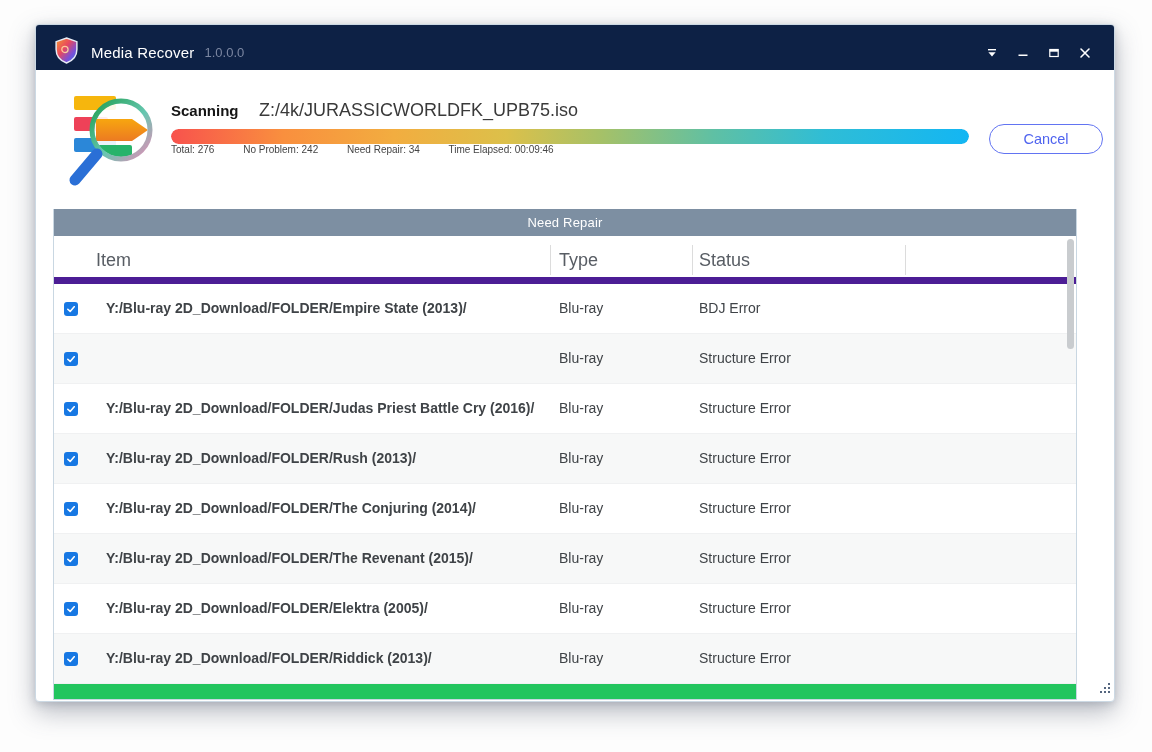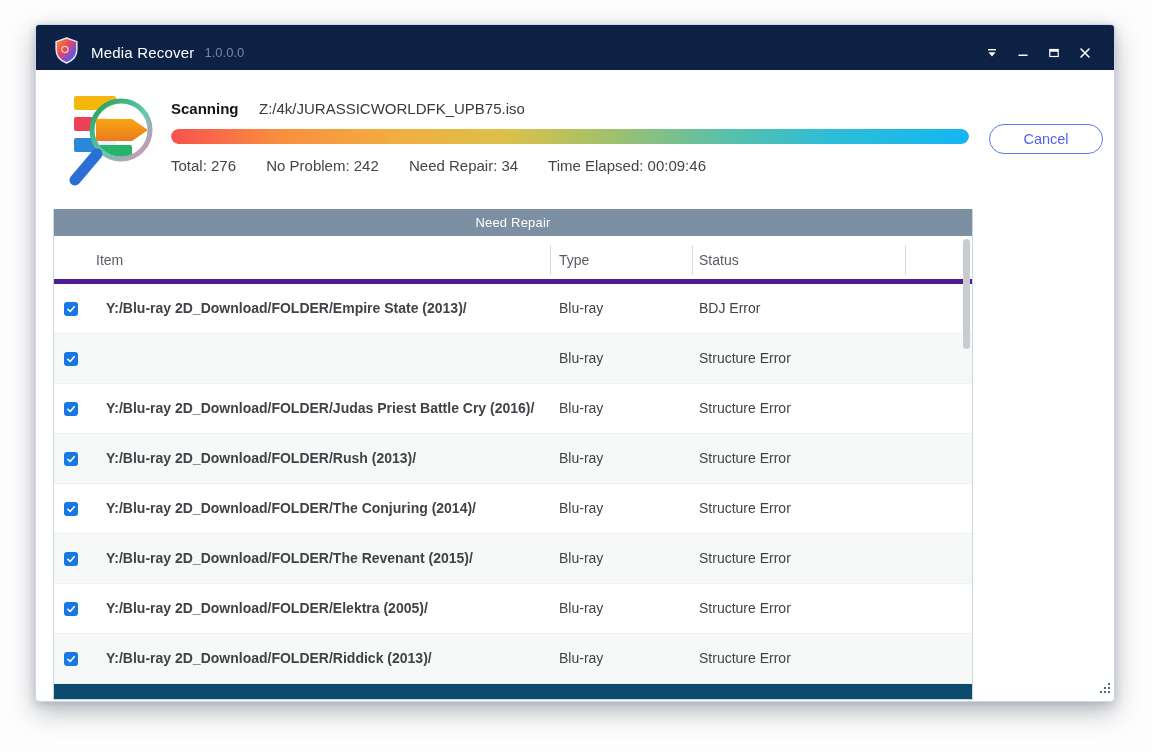--- a/index.html
+++ b/index.html
@@ -19,41 +19,41 @@
   .titlebar .app-version { color:#7b86a1; font-size:13px; margin-left:10px; }
   .win-controls { margin-left:auto; display:flex; align-items:center; gap:9px; }
   .win-btn { width:22px; height:22px; display:flex; align-items:center; justify-content:center;
     cursor:pointer; }
 
   
   .scan-header { position:absolute; left:0; top:45px; right:0; height:139px; background:#fff; }
   .logo { position:absolute; left:22px; top:20px; }
   .scan-line { position:absolute; left:135px; top:30px; white-space:nowrap; }
   .scan-status { font-size:15px; font-weight:bold; color:#151515; }
-  .scan-file { font-size:15px; color:#3a3a3a; margin-left:16px; }
+  .scan-file { font-size:18px; color:#3a3a3a; margin-left:16px; }
   .progress-track { position:absolute; left:135px; top:59px; width:798px; height:15px;
     border-radius:8px; overflow:hidden; background:#eee; }
   .progress-fill { height:100%; border-radius:8px;
     background:linear-gradient(90deg,#f8524d 0%,#f98f3e 14%,#f2ad40 28%,#dcc04a 42%,
       #a5c168 54%,#5fc0a4 68%,#2fbdd6 82%,#13b6f3 100%); }
-  .stats-row { position:absolute; left:135px; top:87px; font-size:15px; color:#454545;
+  .stats-row { position:absolute; left:135px; top:74px; font-size:10px; color:#454545;
     white-space:nowrap; }
   .stats-row span { margin-right:26px; }
   .cancel-btn { position:absolute; left:953px; top:54px; width:114px; height:30px;
     background:#ffffff; border:1px solid #6274f2; border-radius:15px;
     color:#4f63ef; font-size:14.5px; font-family:"Liberation Sans",sans-serif;
     cursor:pointer; }
 
   
-  .repair-table { position:absolute; left:17px; top:184px; width:920px; height:491px;
-    background:#0c4a6e; border:1px solid #c9d7e2; border-top:none; overflow:hidden; }
+  .repair-table { position:absolute; left:17px; top:184px; width:1024px; height:491px;
+    background:#22c55e; border:1px solid #c9d7e2; border-top:none; overflow:hidden; }
   .table-title-bar { height:27px; background:#7d8fa2; color:#ffffff; font-size:13px;
     display:flex; align-items:center; justify-content:center; letter-spacing:.2px; }
   .table-head { position:relative; height:48px; background:#fff;
-    border-bottom:5px solid #4c1d95; font-size:14px; color:#585d64; }
+    border-bottom:7px solid #4c1d95; font-size:18px; color:#585d64; }
   .col-label { position:absolute; top:0; line-height:48px; }
   .col-item   { left:42px; }
   .col-type   { left:505px; }
   .col-status { left:645px; }
   .col-div { position:absolute; top:9px; width:1px; height:30px; background:#dcdcdc; }
   .div-1 { left:496px; } .div-2 { left:638px; } .div-3 { left:851px; }
 
   .table-body { position:relative; }
   .row { position:relative; height:50px; background:#ffffff;
     border-bottom:1px solid #f0f1f2; font-size:14px; color:#3f4347; cursor:default; }

